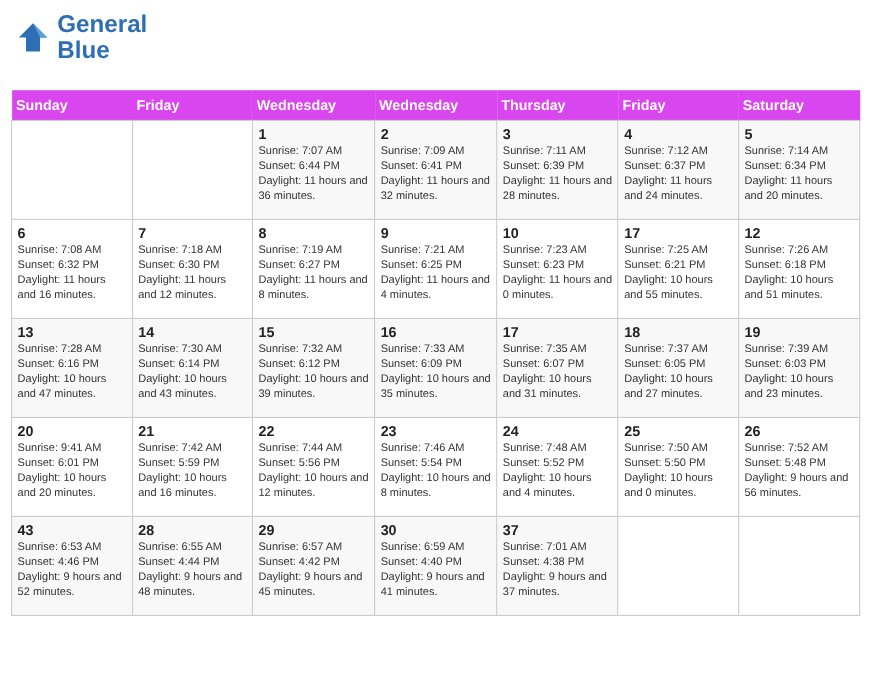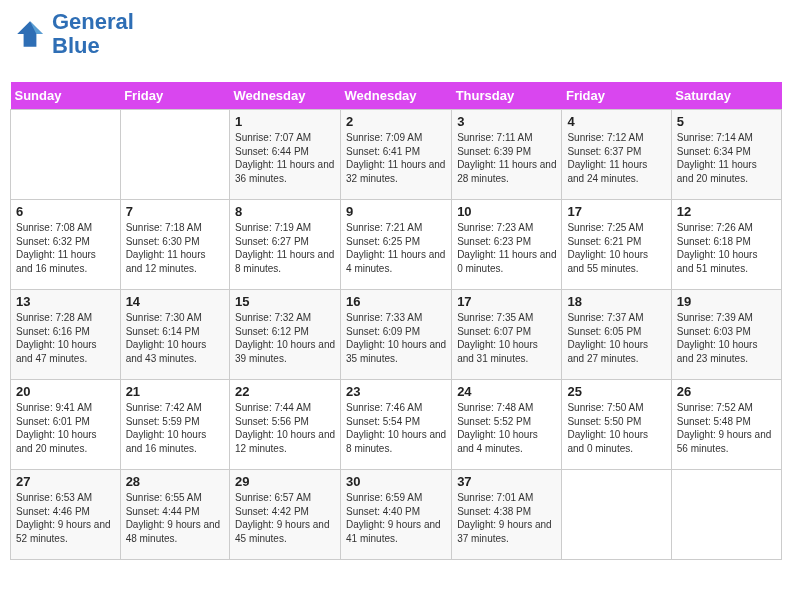--- a/index.html
+++ b/index.html
@@ -281,21 +281,21 @@
         </td>
         <td>
           <div class="day-number">26</div>
           <div class="day-info">Sunrise: 7:52 AM
 Sunset: 5:48 PM
 Daylight: 9 hours and 56 minutes.</div>
         </td>
       </tr>
       <tr>
         <td>
-          <div class="day-number">27</div>
+          <div class="day-number">43</div>
           <div class="day-info">Sunrise: 6:53 AM
 Sunset: 4:46 PM
 Daylight: 9 hours and 52 minutes.</div>
         </td>
         <td>
           <div class="day-number">28</div>
           <div class="day-info">Sunrise: 6:55 AM
 Sunset: 4:44 PM
 Daylight: 9 hours and 48 minutes.</div>
         </td>

